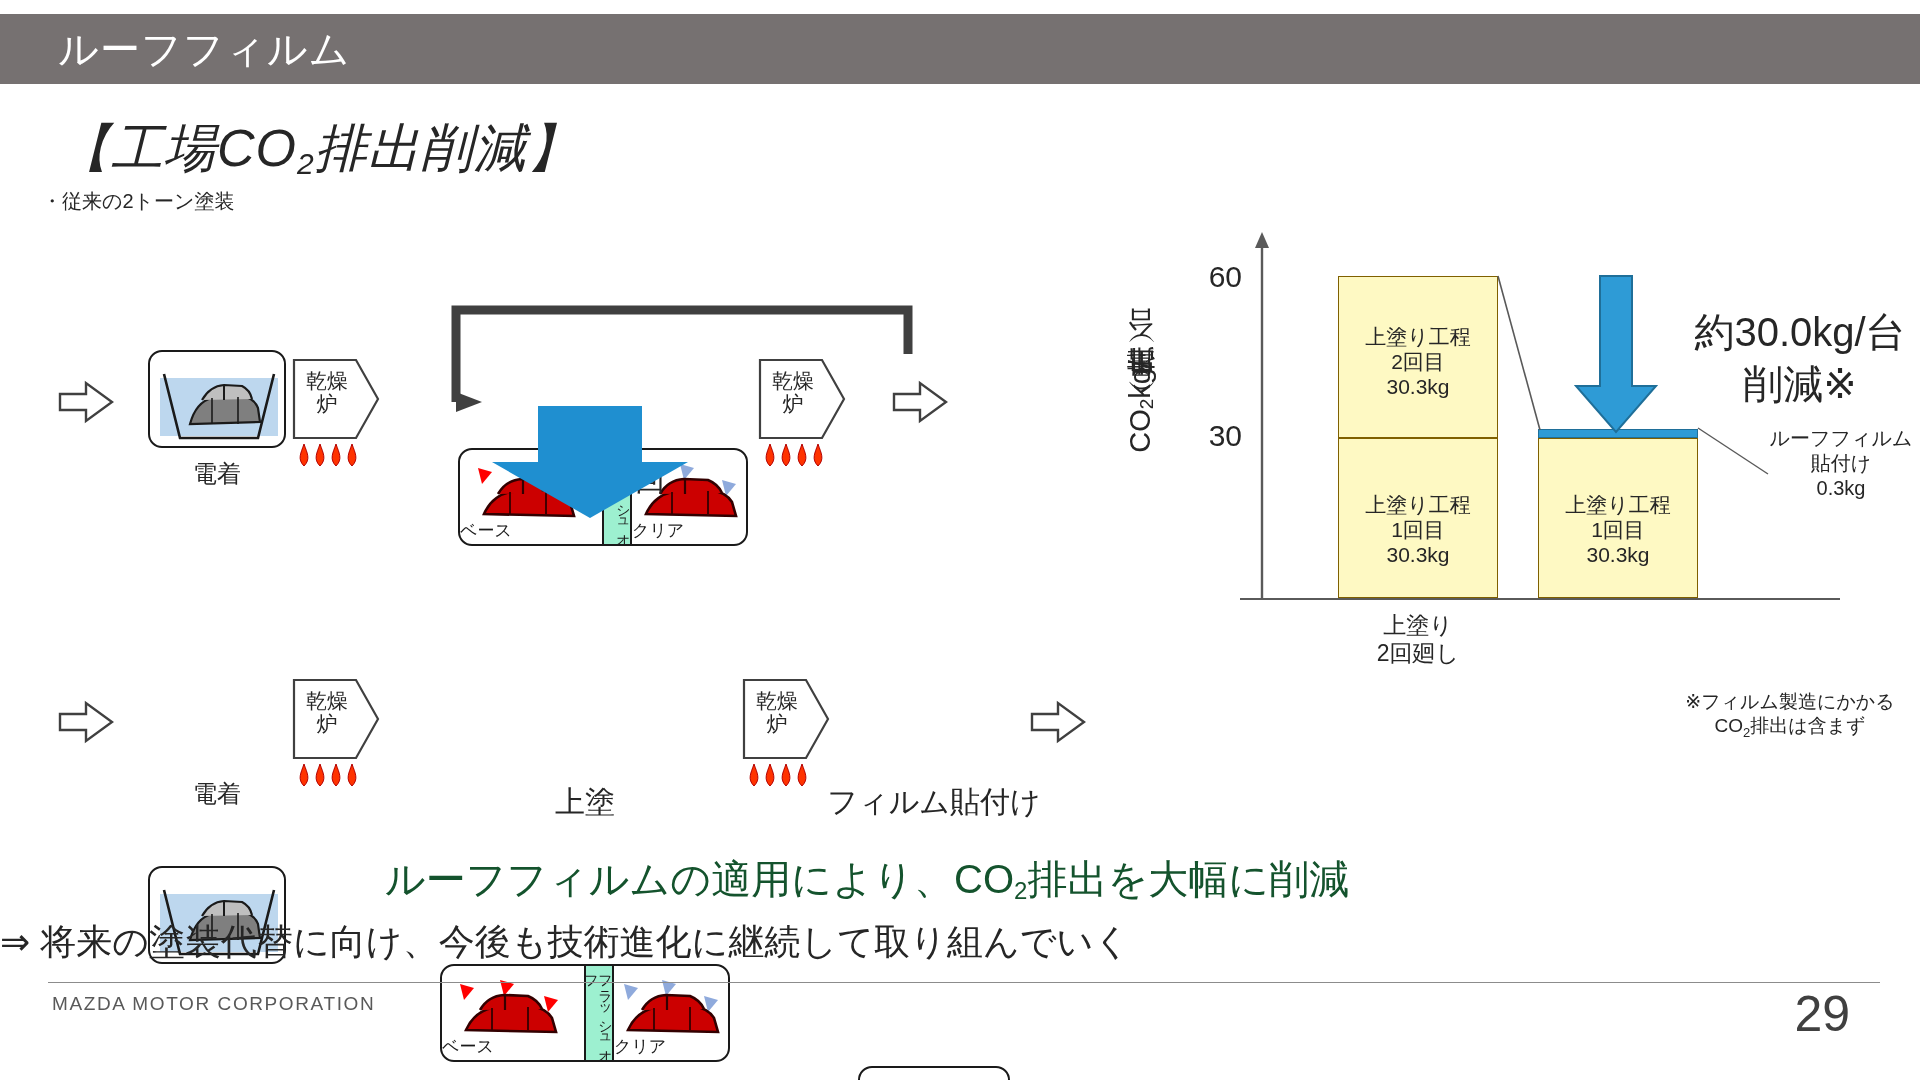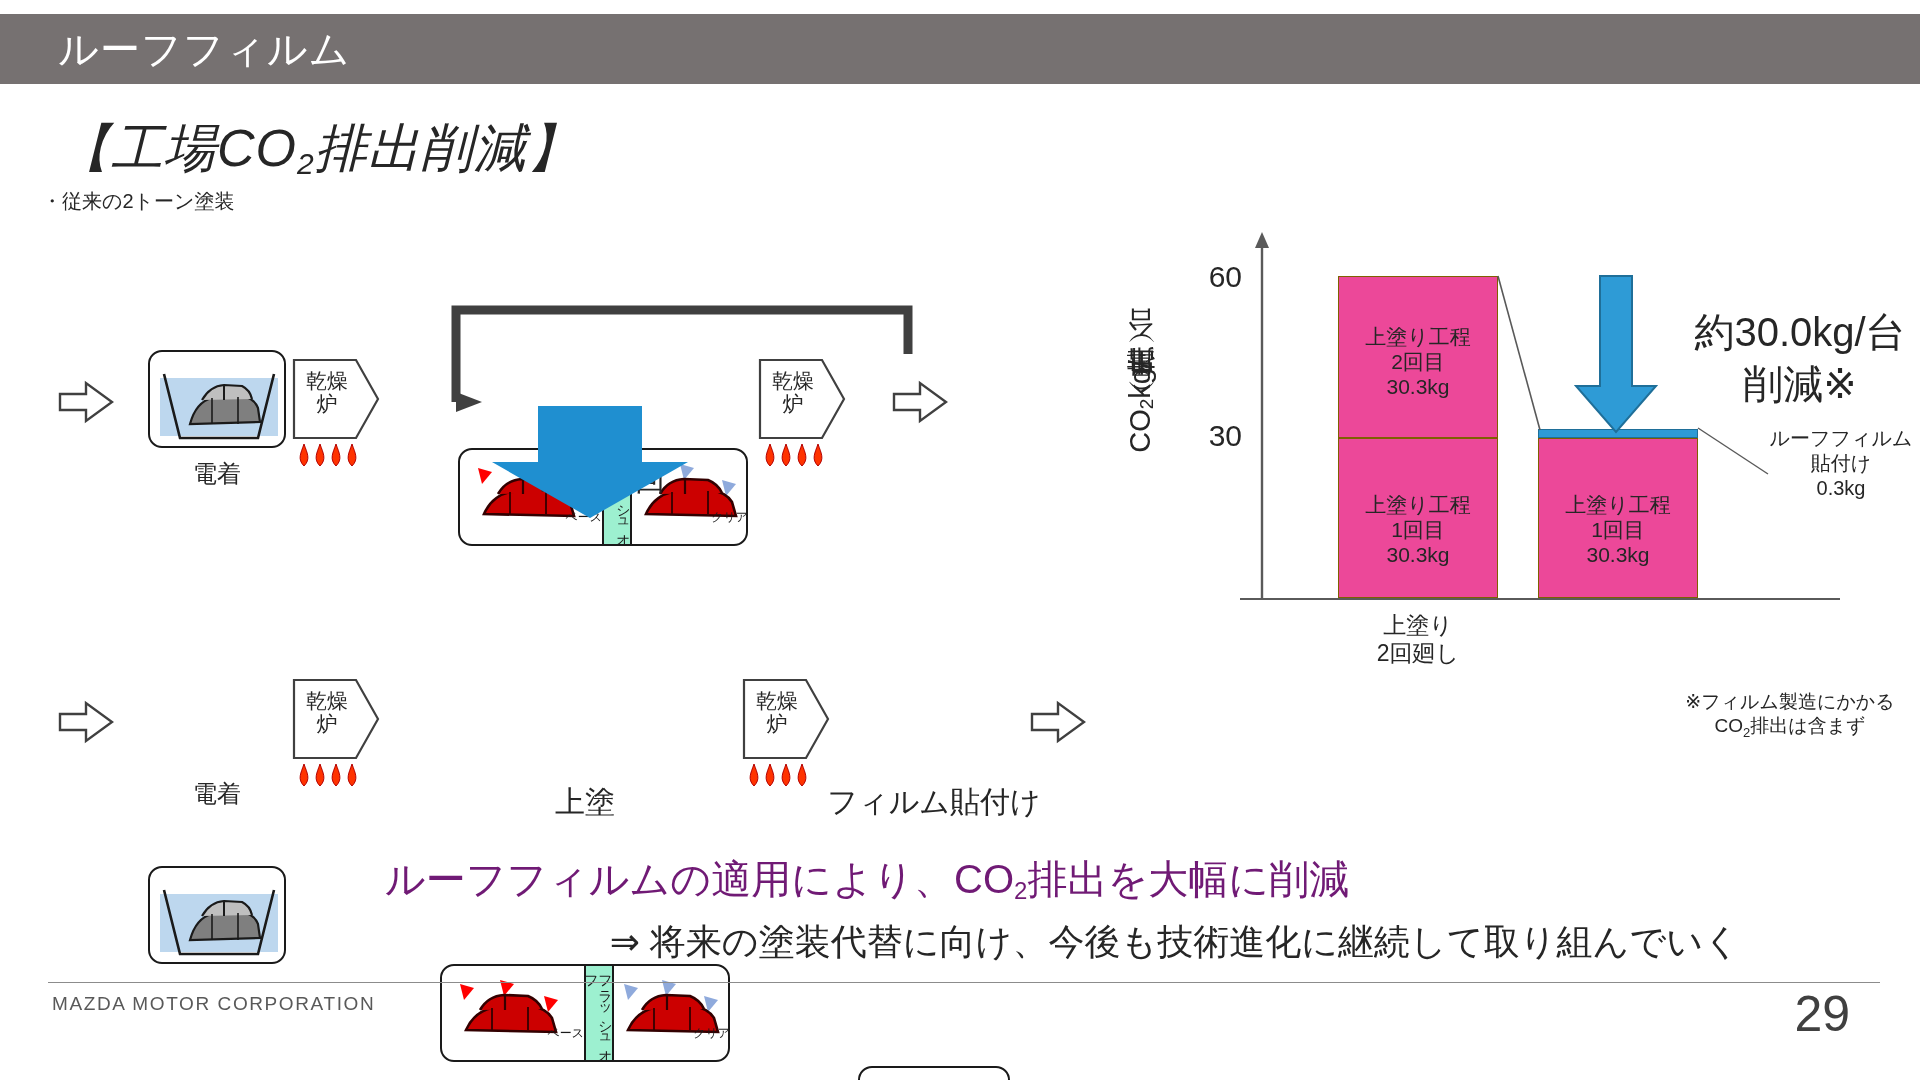--- a/index.html
+++ b/index.html
@@ -63,36 +63,36 @@
   .vstrip {
     position: absolute; top: 0; bottom: 0;
     background: #9DF0D0; border-left: 2px solid #1a1a1a; border-right: 2px solid #1a1a1a;
     display:flex; align-items:center; justify-content:center;
   }
   .vstrip span {
     writing-mode: vertical-rl; font-size: 14px; letter-spacing: -1px;
     color:#1a1a1a; line-height: 1;
   }
   .carlab {
-    position: absolute; bottom: 18px; width: 100%;
-    text-align: right; font-size: 12px; color: #1a1a1a;
+    position: absolute; bottom: 2px; width: 100%;
+    text-align: left; font-size: 17px; color: #1a1a1a;
   }
 
   
   #mid-down-arrow { position: absolute; left: 480px; top: 404px; }
 
   
   .concl1 {
     position: absolute; left: 0; top: 852px; width: 1690px;
-    text-align: center; font-size: 40px; color: #701a75; white-space: nowrap; padding-left: 44px;
+    text-align: center; font-size: 40px; color: #14532d; white-space: nowrap; padding-left: 44px;
   }
   .concl1 sub { font-size: 24px; vertical-align: -0.25em; }
   .concl2 {
     position: absolute; left: 0; top: 918px; width: 1740px;
-    text-align: right; font-size: 36px; color: #262626; white-space: nowrap;
+    text-align: left; font-size: 36px; color: #262626; white-space: nowrap;
   }
 
   
   .footer-rule {
     position: absolute; left: 48px; top: 982px; width: 1832px;
     height: 1px; background: #8c8c8c;
   }
   .footer-company {
     position: absolute; left: 52px; top: 993px;
     font-size: 19px; letter-spacing: 1.6px; color: #595959;
@@ -108,21 +108,21 @@
   .ytick {
     position: absolute; font-size: 30px; color: #262626; text-align: right; width: 70px;
   }
   .ylabel {
     position: absolute; left: -20px; top: 130px;
     writing-mode: vertical-rl; transform: rotate(180deg);
     font-size: 29px; color: #262626; white-space: nowrap;
   }
   .ylabel sub { font-size: 19px; }
   .bar {
-    position: absolute; background: #ec4899; border: 1.6px solid #7f6000;
+    position: absolute; background: #fef9c3; border: 1.6px solid #7f6000;
   }
   .bar-seg-text {
     position: absolute; width: 100%; text-align: center;
     font-size: 21px; line-height: 1.18; color: #262626;
   }
   .cap-strip {
     position: absolute; background: #2E9BD6; border: 1.6px solid #1F6F99;
   }
   .xcat {
     position: absolute; font-size: 23px; text-align: center; line-height: 1.2;

